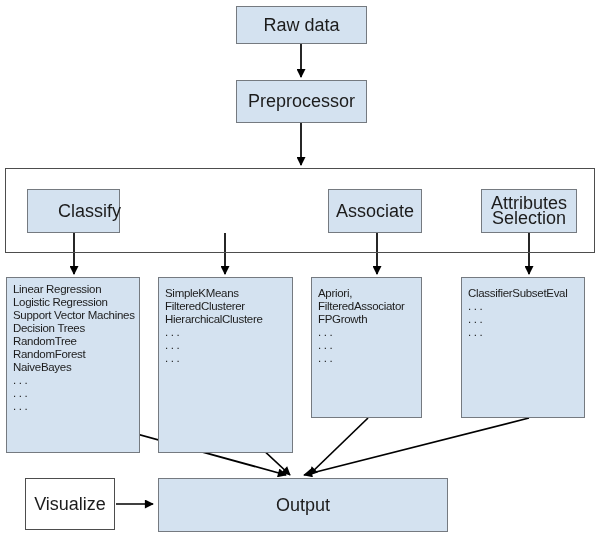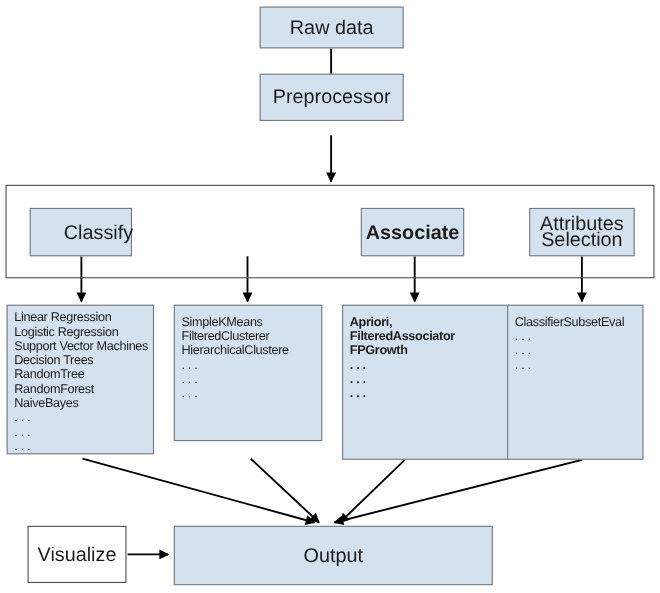--- a/index.html
+++ b/index.html
@@ -50,57 +50,57 @@
     <line x1="228" y1="417" x2="290" y2="475" marker-end="url(#ah)"></line>
     <line x1="368" y1="418" x2="309" y2="475" marker-end="url(#ah)"></line>
     <line x1="529" y1="418" x2="304" y2="475" marker-end="url(#ah)"></line>
     <line x1="116" y1="504" x2="153" y2="504" marker-end="url(#ah)"></line>
   </svg>
 
   <div class="node blue" style="left:236px;top:6px;width:131px;height:38px;">
     <span>Raw data</span>
   </div>
 
-  <div class="node blue" style="left:236px;top:67px;width:131px;height:43px;">
+  <div class="node blue" style="left:236px;top:80px;width:131px;height:43px;">
     <span>Preprocessor</span>
   </div>
 
   <div class="panel" style="left:5px;top:168px;width:590px;height:85px;"></div>
 
   <div class="node blue" style="left:27px;top:189px;width:93px;height:44px;padding-left:32px;">
     <span>Classify</span>
   </div>
-  <div class="node blue" style="left:328px;top:189px;width:94px;height:44px;font-weight:bold;">
+  <div class="node blue" style="left:328px;top:189px;width:94px;height:44px;">
     <span>Associate</span>
   </div>
   <div class="node blue" style="left:481px;top:189px;width:96px;height:44px;">
     <span>Attributes Selection</span>
   </div>
 
-  <div class="list" style="left:6px;top:277px;width:134px;height:136px;">
+  <div class="list" style="left:6px;top:277px;width:134px;height:176px;">
       <div>Linear Regression</div>
       <div>Logistic Regression</div>
       <div>Support Vector Machines</div>
       <div>Decision Trees</div>
       <div>RandomTree</div>
       <div>RandomForest</div>
       <div>NaiveBayes</div>
       <div>. . .</div>
       <div>. . .</div>
       <div>. . .</div>
     </div>
-  <div class="list pad-lg" style="left:158px;top:277px;width:135px;height:124px;">
+  <div class="list pad-lg" style="left:158px;top:277px;width:135px;height:176px;">
       <div>SimpleKMeans</div>
       <div>FilteredClusterer</div>
       <div>HierarchicalClustere</div>
       <div>. . .</div>
       <div>. . .</div>
       <div>. . .</div>
     </div>
-  <div class="list pad-lg" style="left:311px;top:277px;width:152px;height:141px;font-weight:bold;">
+  <div class="list pad-lg" style="left:311px;top:277px;width:111px;height:141px;">
       <div>Apriori,</div>
       <div>FilteredAssociator</div>
       <div>FPGrowth</div>
       <div>. . .</div>
       <div>. . .</div>
       <div>. . .</div>
     </div>
   <div class="list pad-lg" style="left:461px;top:277px;width:124px;height:141px;">
       <div>ClassifierSubsetEval</div>
       <div>. . .</div>

